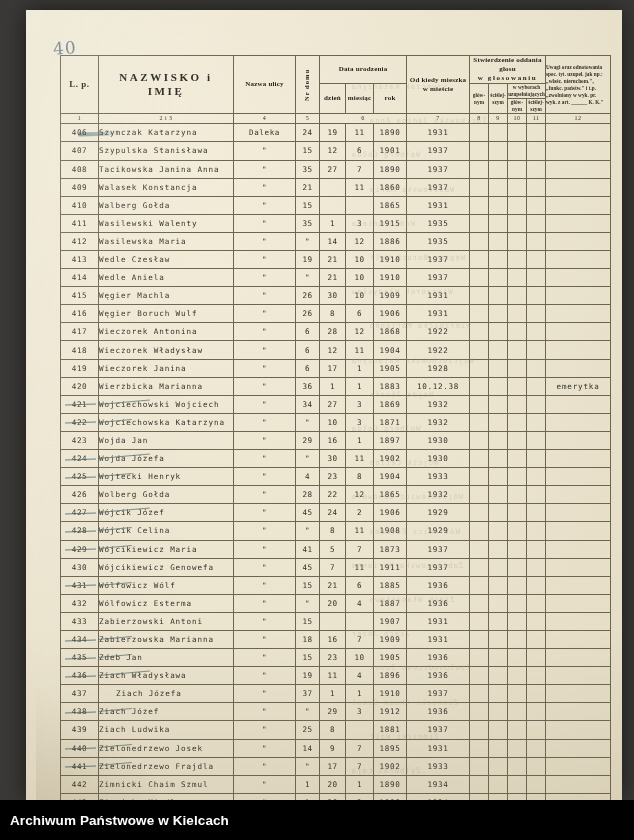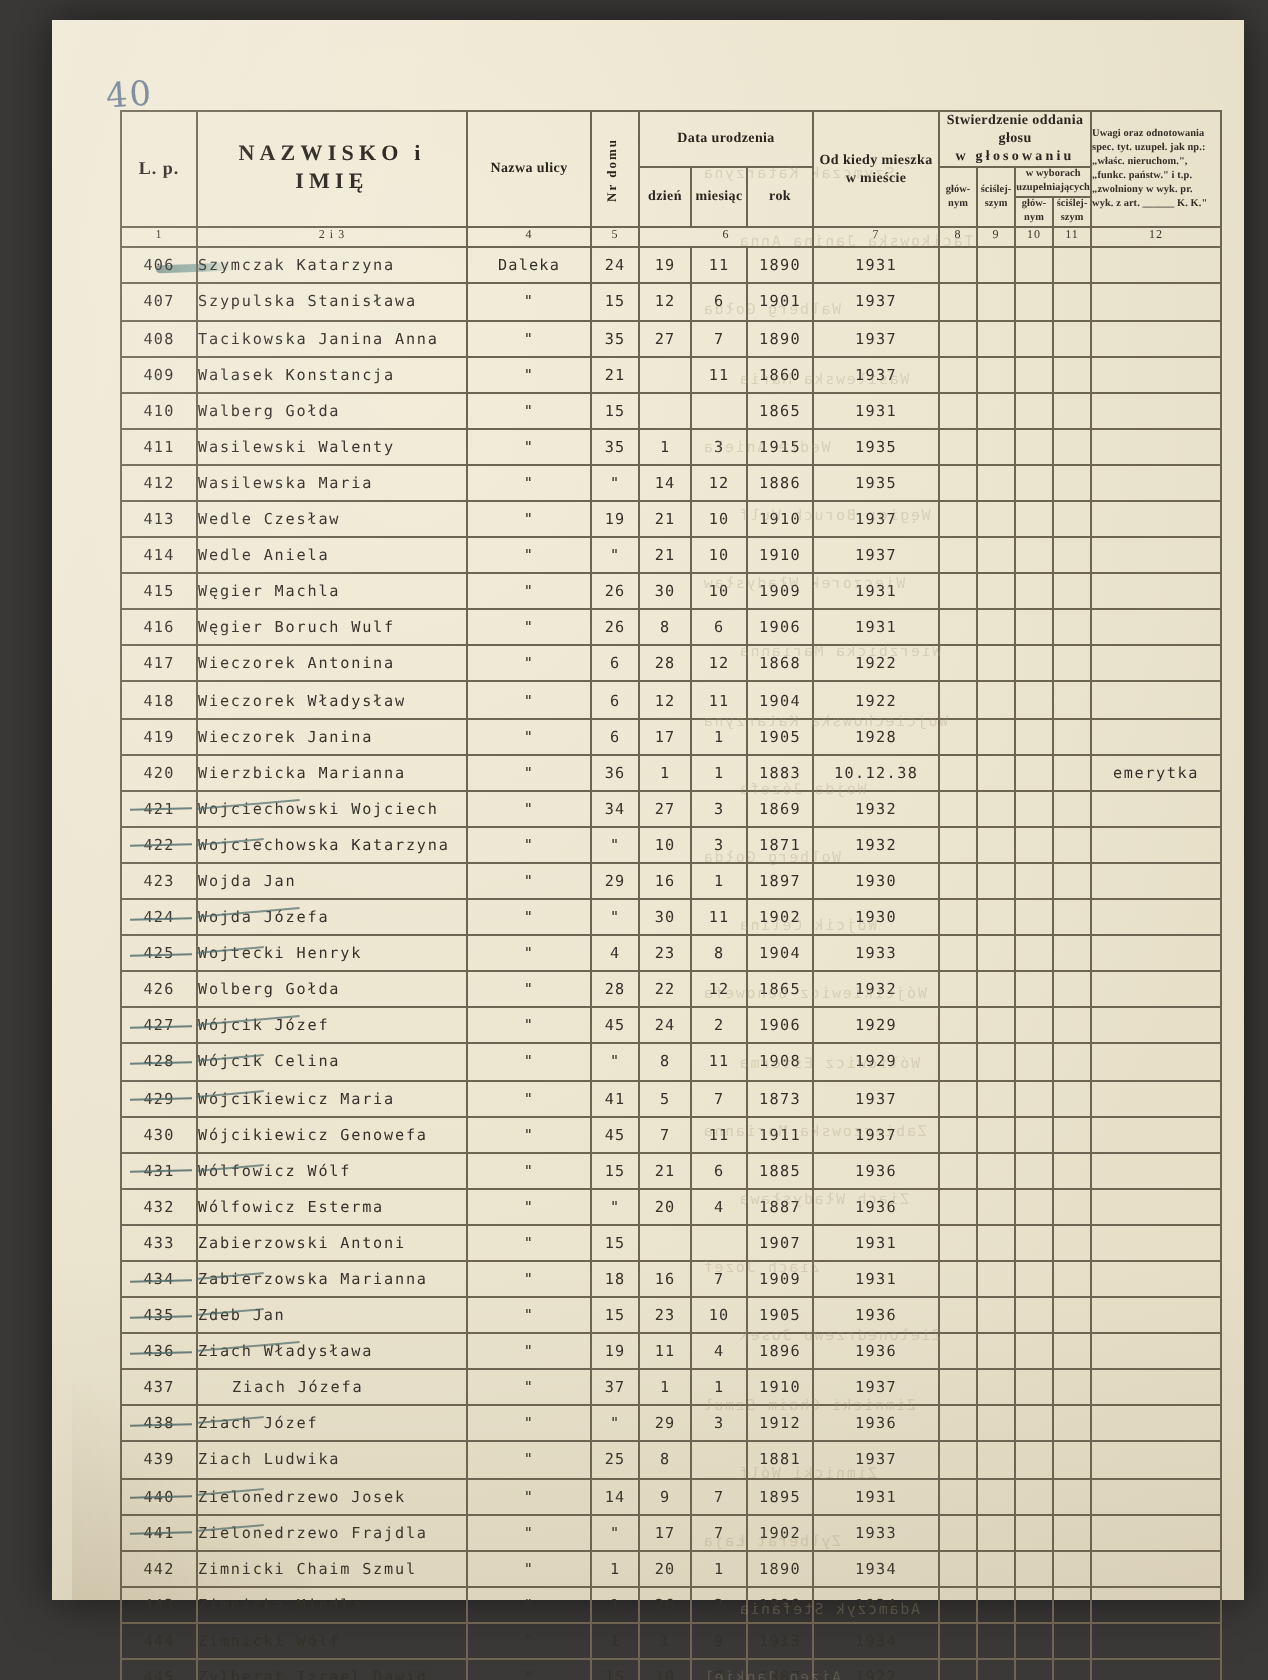--- a/index.html
+++ b/index.html
@@ -975,13 +975,16 @@
       <div class="ghost" style="left: 343px; top: 585px;">Ziach Władysława</div>
       <div class="ghost" style="left: 325px; top: 619.2px;">Ziach Józef</div>
       <div class="ghost" style="left: 343px; top: 653.4px;">Zielonedrzewo Josek</div>
       <div class="ghost" style="left: 325px; top: 687.6px;">Zimnicki Chaim Szmul</div>
       <div class="ghost" style="left: 343px; top: 721.8px;">Zimnicki Wólf</div>
       <div class="ghost" style="left: 325px; top: 756px;">Zylberat Łaja</div>
       <div class="ghost" style="left: 343px; top: 790.2px;">Adamczyk Stefania</div>
       <div class="ghost" style="left: 325px; top: 824.4px;">Ajzen Jankiel</div>
     </div>
 
+  <div id="watermark">
+    <span>Archiwum Państwowe w Kielcach</span>
+  </div>
 </div>
 
 </body></html>

